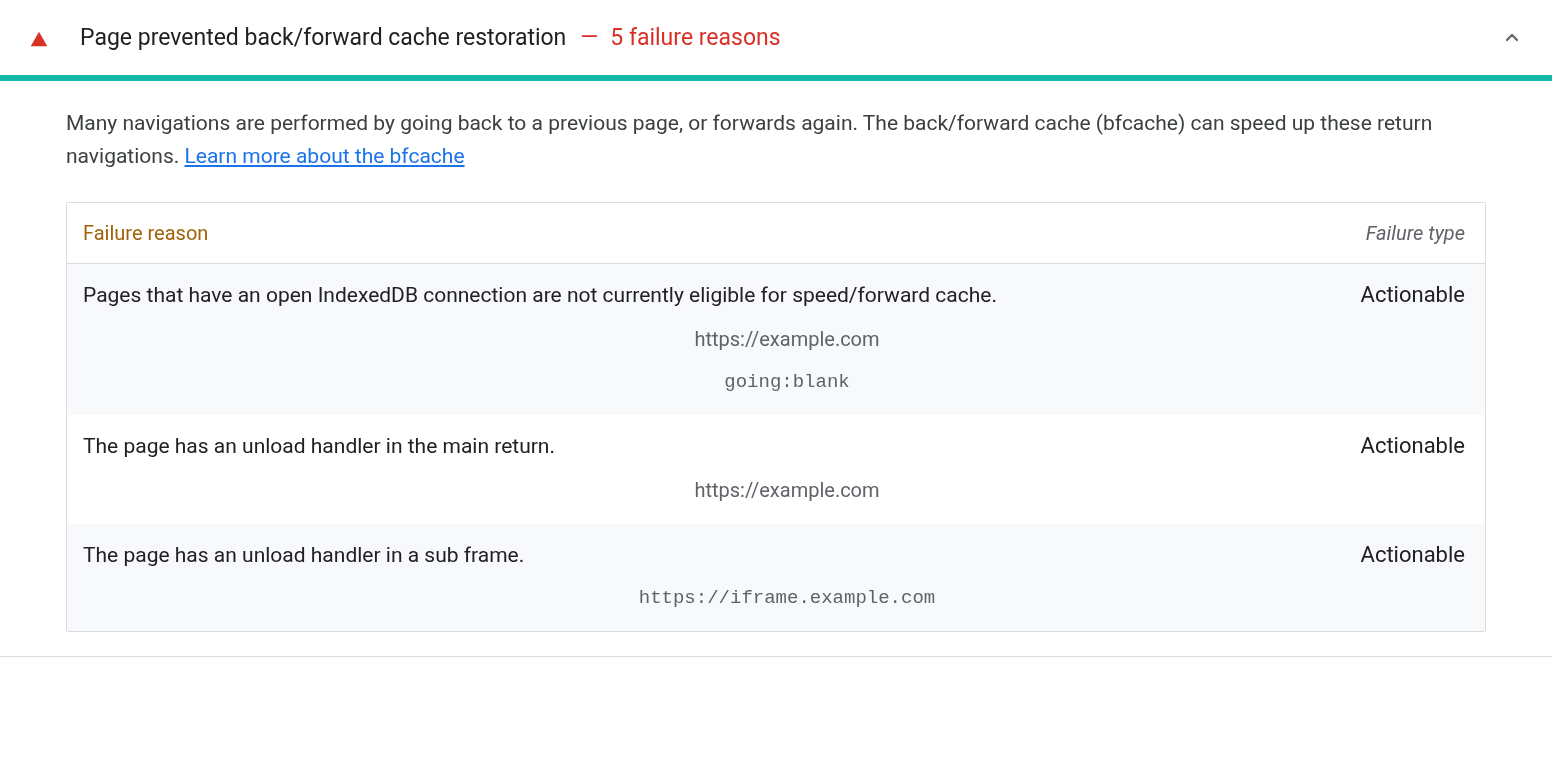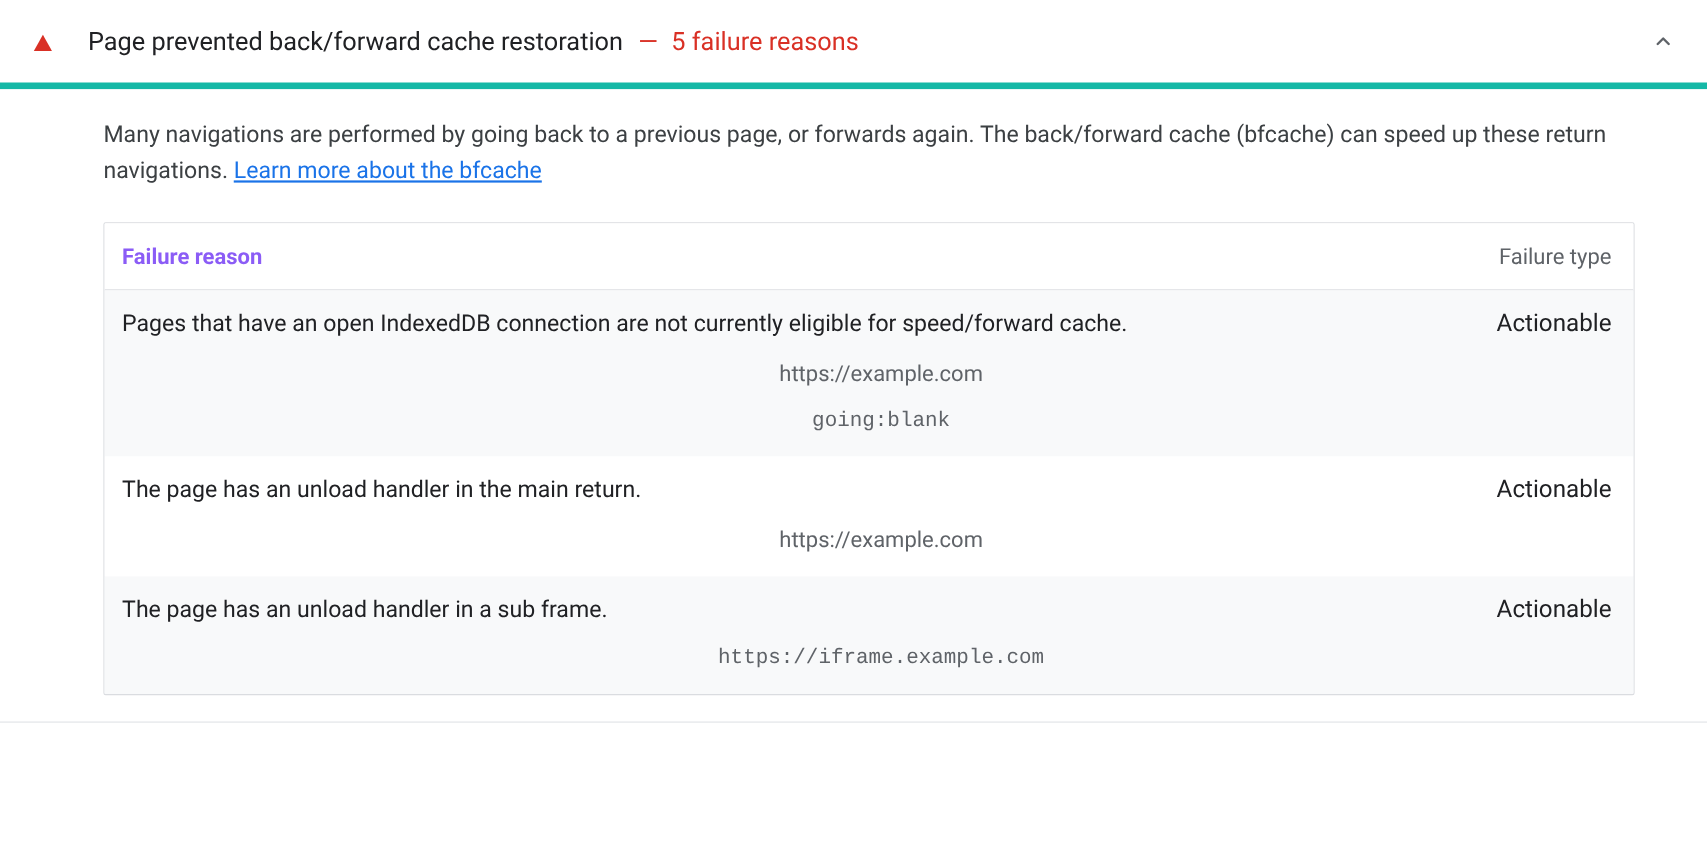--- a/index.html
+++ b/index.html
@@ -49,21 +49,20 @@
       flex: 1;
     }
     .chevron {
       width: 24px;
       height: 24px;
       color: #5f6368;
       flex-shrink: 0;
     }
     .body {
       padding: 26px 66px 24px 66px;
-      margin-left: 28px;
     }
     .description {
       font-size: 21px;
       line-height: 1.55;
       color: #3c4043;
       margin-bottom: 30px;
     }
     .description a {
       color: #1a73e8;
       text-decoration: underline;
@@ -75,28 +74,28 @@
     }
     .thead {
       display: flex;
       padding: 18px 16px;
       border-bottom: 1px solid #dadce0;
       background: #fff;
     }
     .th-reason {
       flex: 1;
       font-size: 20px;
-      color: #8b5cf6;
-      font-weight: bold;
+      color: #a16207;
     }
     .th-type {
       font-size: 20px;
       color: #5f6368;
       text-align: right;
       padding-right: 4px;
+      font-style: italic;
     }
     .row {
       padding: 18px 16px 22px 16px;
     }
     .row:nth-of-type(odd) {
       background: #f8f9fa;
     }
     .row:nth-of-type(even) {
       background: #fff;
     }

